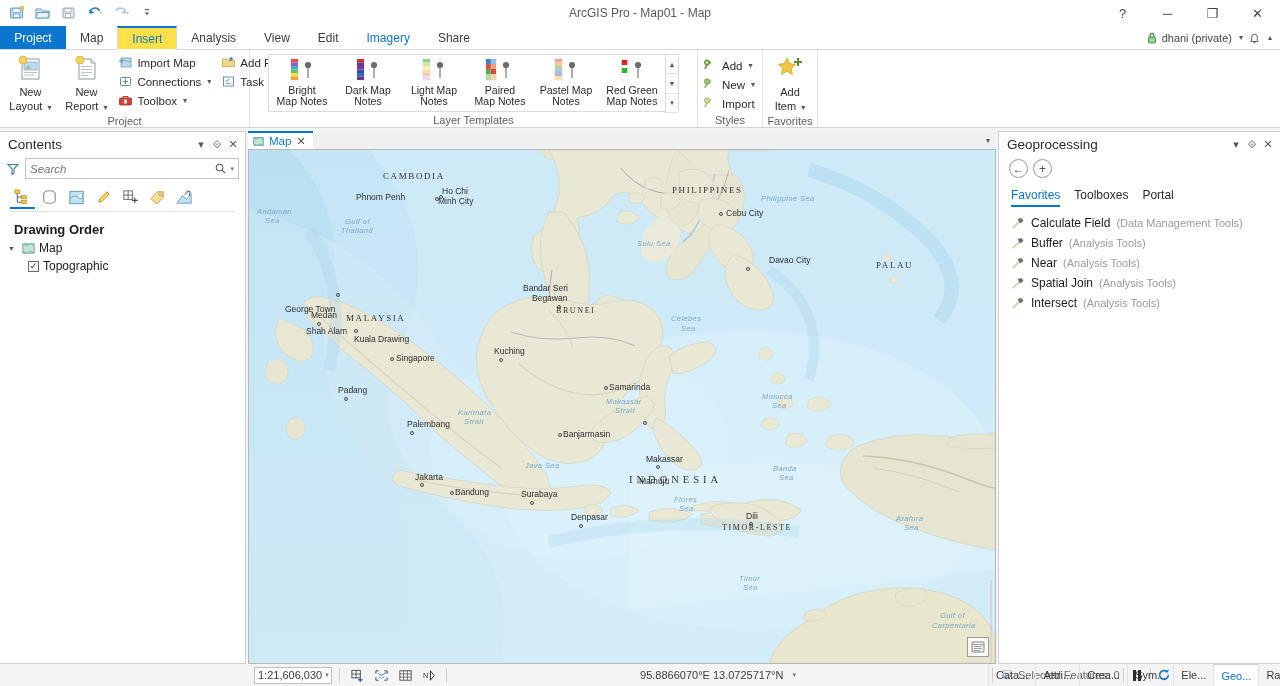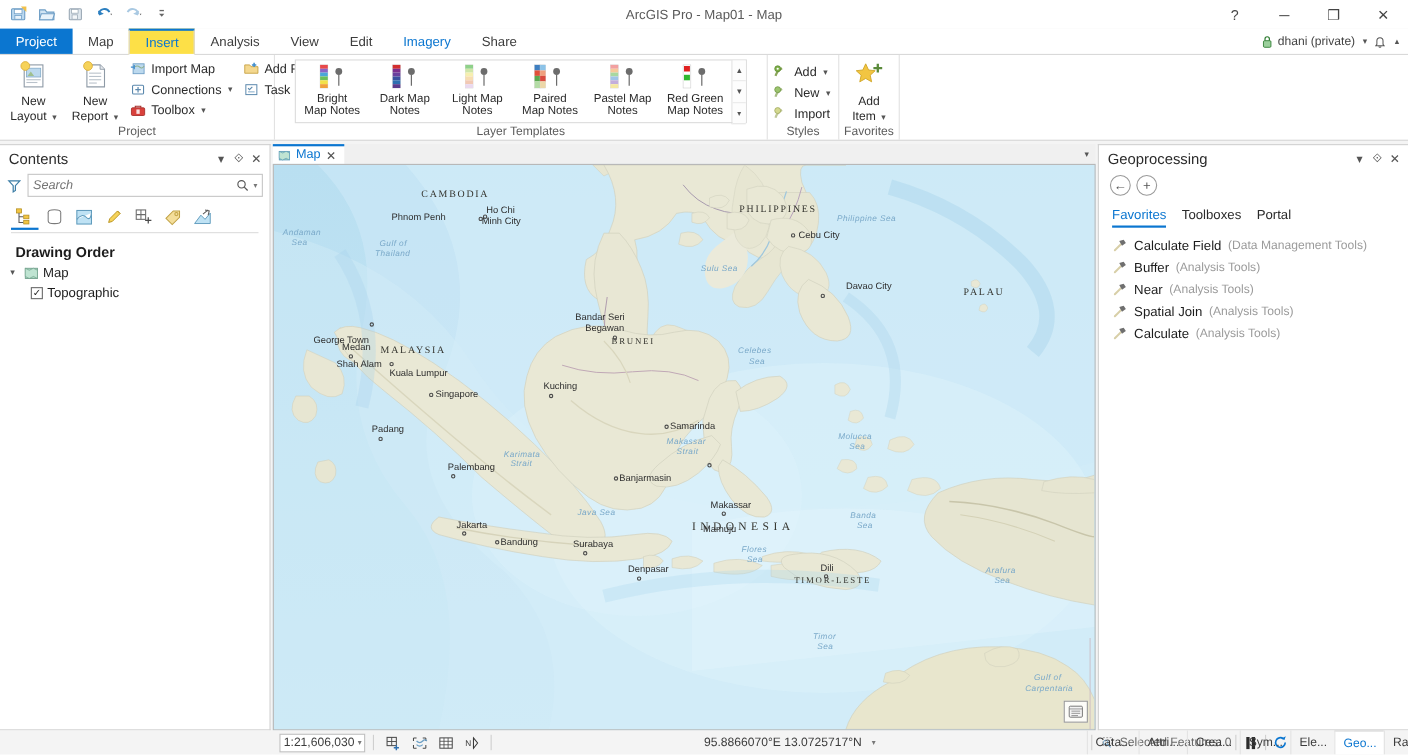--- a/index.html
+++ b/index.html
@@ -791,21 +791,21 @@
       <div class="mlabel cityname" style="left:193px;top:36px;">Ho Chi</div>
       <div class="mlabel cityname" style="left:189px;top:46px;">Minh City</div>
       <div class="dot" style="left:186px;top:47px;"></div>
 
       <div class="mlabel cityname" style="left:36px;top:154px;">George Town</div>
       <div class="dot" style="left:87px;top:143px;"></div>
       <div class="mlabel cityname" style="left:62px;top:160px;">Medan</div>
       <div class="dot" style="left:68px;top:172px;"></div>
       <div class="mlabel cityname" style="left:57px;top:176px;">Shah Alam</div>
       <div class="dot" style="left:105px;top:179px;"></div>
-      <div class="mlabel cityname" style="left:105px;top:184px;">Kuala Lumpur</div>
+      <div class="mlabel cityname" style="left:105px;top:184px;">Kuala Drawing</div>
       <div class="mlabel cityname" style="left:147px;top:203px;">Singapore</div>
       <div class="dot" style="left:141px;top:207px;"></div>
       <div class="mlabel cityname" style="left:89px;top:235px;">Padang</div>
       <div class="dot" style="left:95px;top:247px;"></div>
       <div class="mlabel cityname" style="left:158px;top:269px;">Palembang</div>
       <div class="dot" style="left:161px;top:281px;"></div>
       <div class="mlabel cityname" style="left:166px;top:322px;">Jakarta</div>
       <div class="dot" style="left:171px;top:333px;"></div>
       <div class="mlabel cityname" style="left:206px;top:337px;">Bandung</div>
       <div class="dot" style="left:201px;top:341px;"></div>
@@ -927,21 +927,21 @@
         <span class="nm">Spatial Join</span>
         <span class="tb">(Analysis Tools)</span>
       </div>
       <div class="gp-tool">
         <span>
           <svg width="14" height="14" viewBox="0 0 14 14">
             <path d="M2.5 11.5 L8 6" stroke="#d8cfa8" stroke-width="1.8" stroke-linecap="round"></path>
             <path d="M6.5 3 l4 -1 l2 3 l-3.5 2.5 z" fill="#6f6f6f"></path>
           </svg>
         </span>
-        <span class="nm">Calculate</span>
+        <span class="nm">Intersect</span>
         <span class="tb">(Analysis Tools)</span>
       </div>
     </div>
   </div>
 
   <div class="leftstatus"></div>
 
   <div class="statusbar">
     <div class="scalebox">
       <span class="v">1:21,606,030</span>

